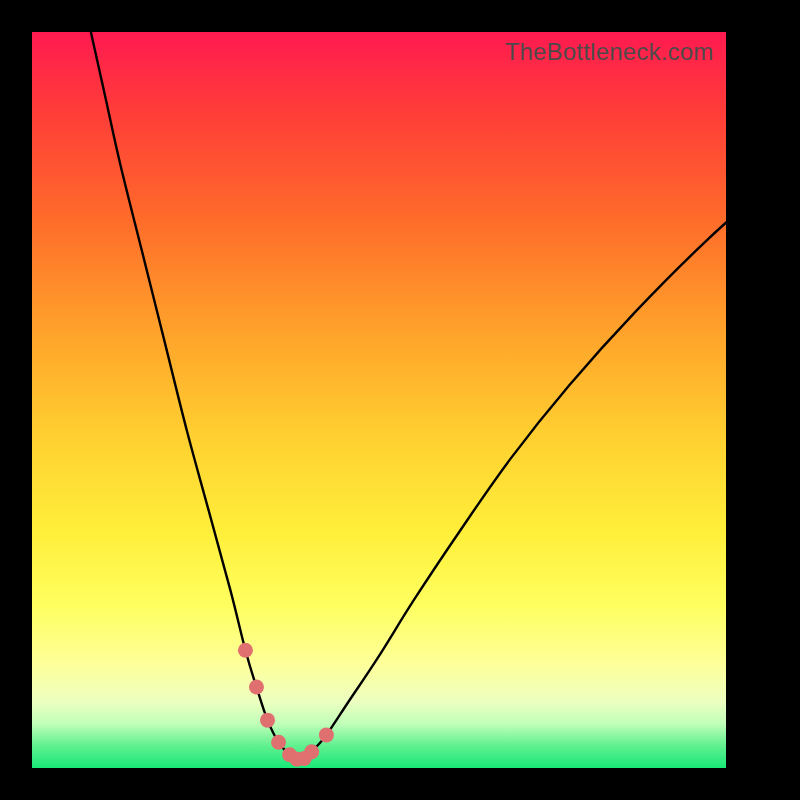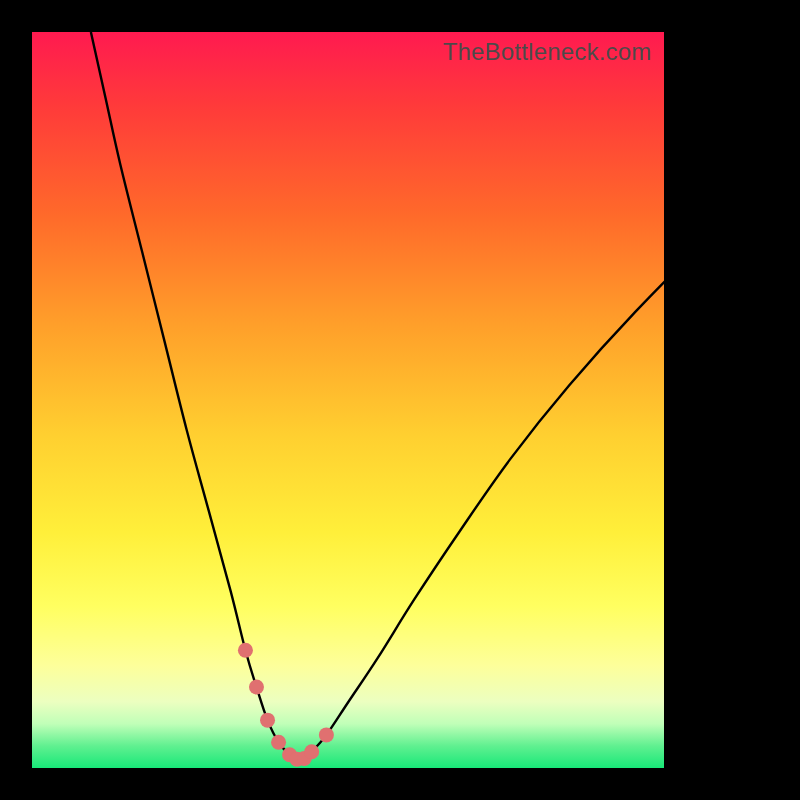--- a/index.html
+++ b/index.html
@@ -14,21 +14,21 @@
   .frame {
     position: relative;
     width: 800px;
     height: 800px;
     background: #000;
   }
   .plot-area {
     position: absolute;
     left: 32px;
     top: 32px;
-    width: 632px;
+    width: 694px;
     height: 736px;
     background: linear-gradient(to bottom,
       #ff1a50 0%,
       #ff3a3a 10%,
       #ff6a2a 25%,
       #ffa02a 40%,
       #ffd030 55%,
       #ffef3a 68%,
       #ffff60 78%,
       #fdff9a 86%,

